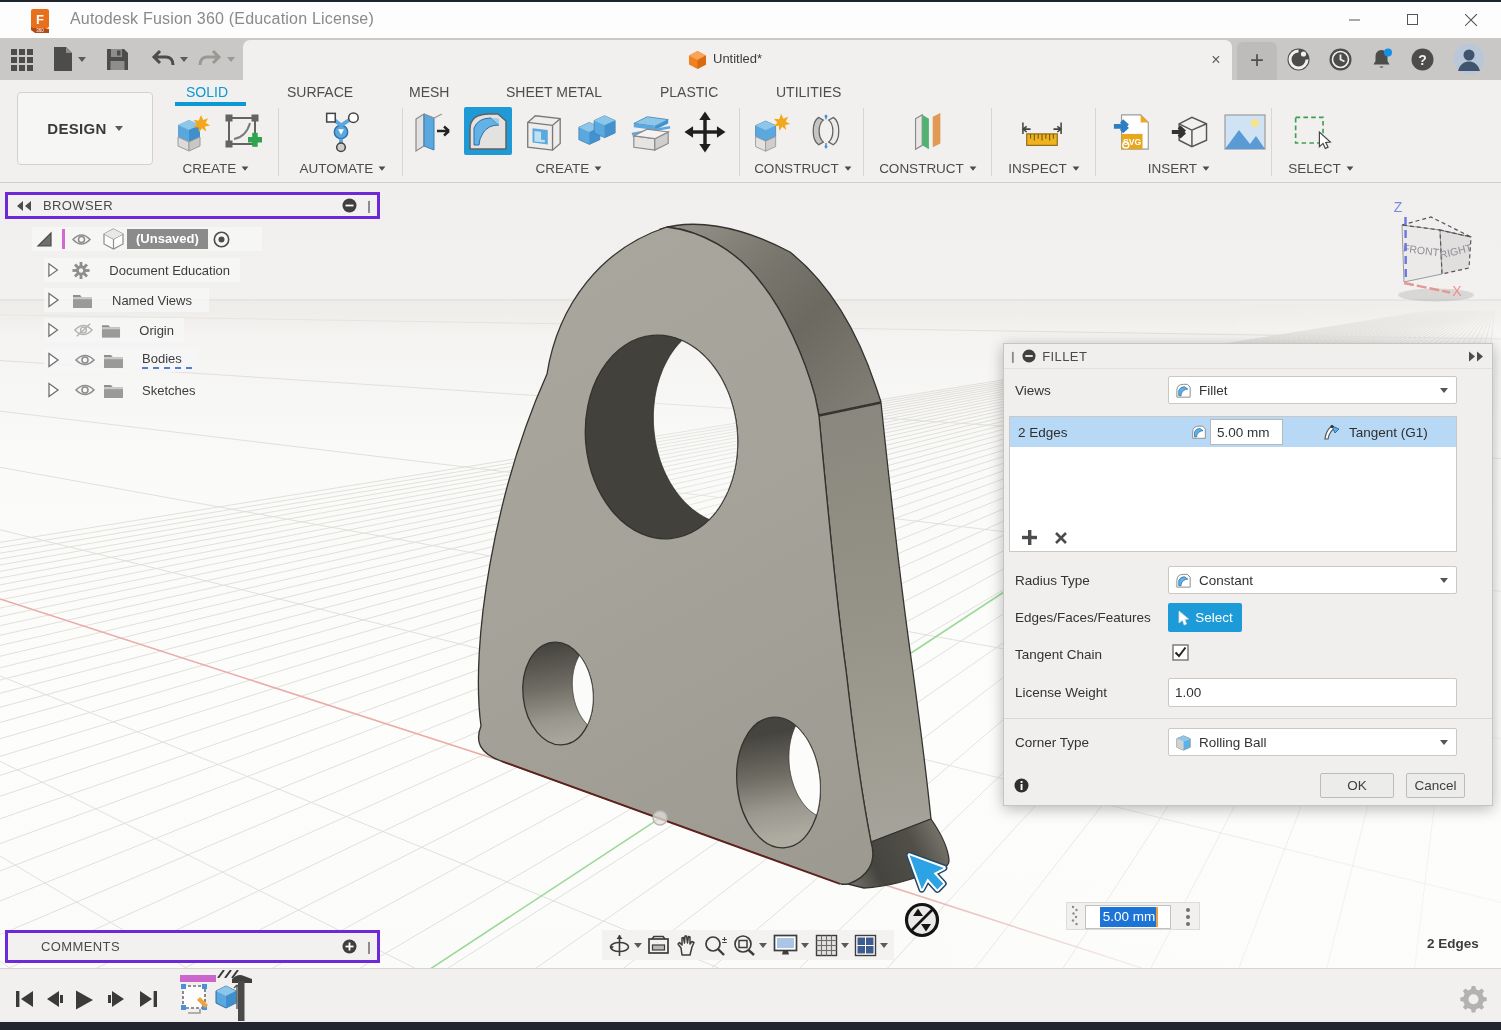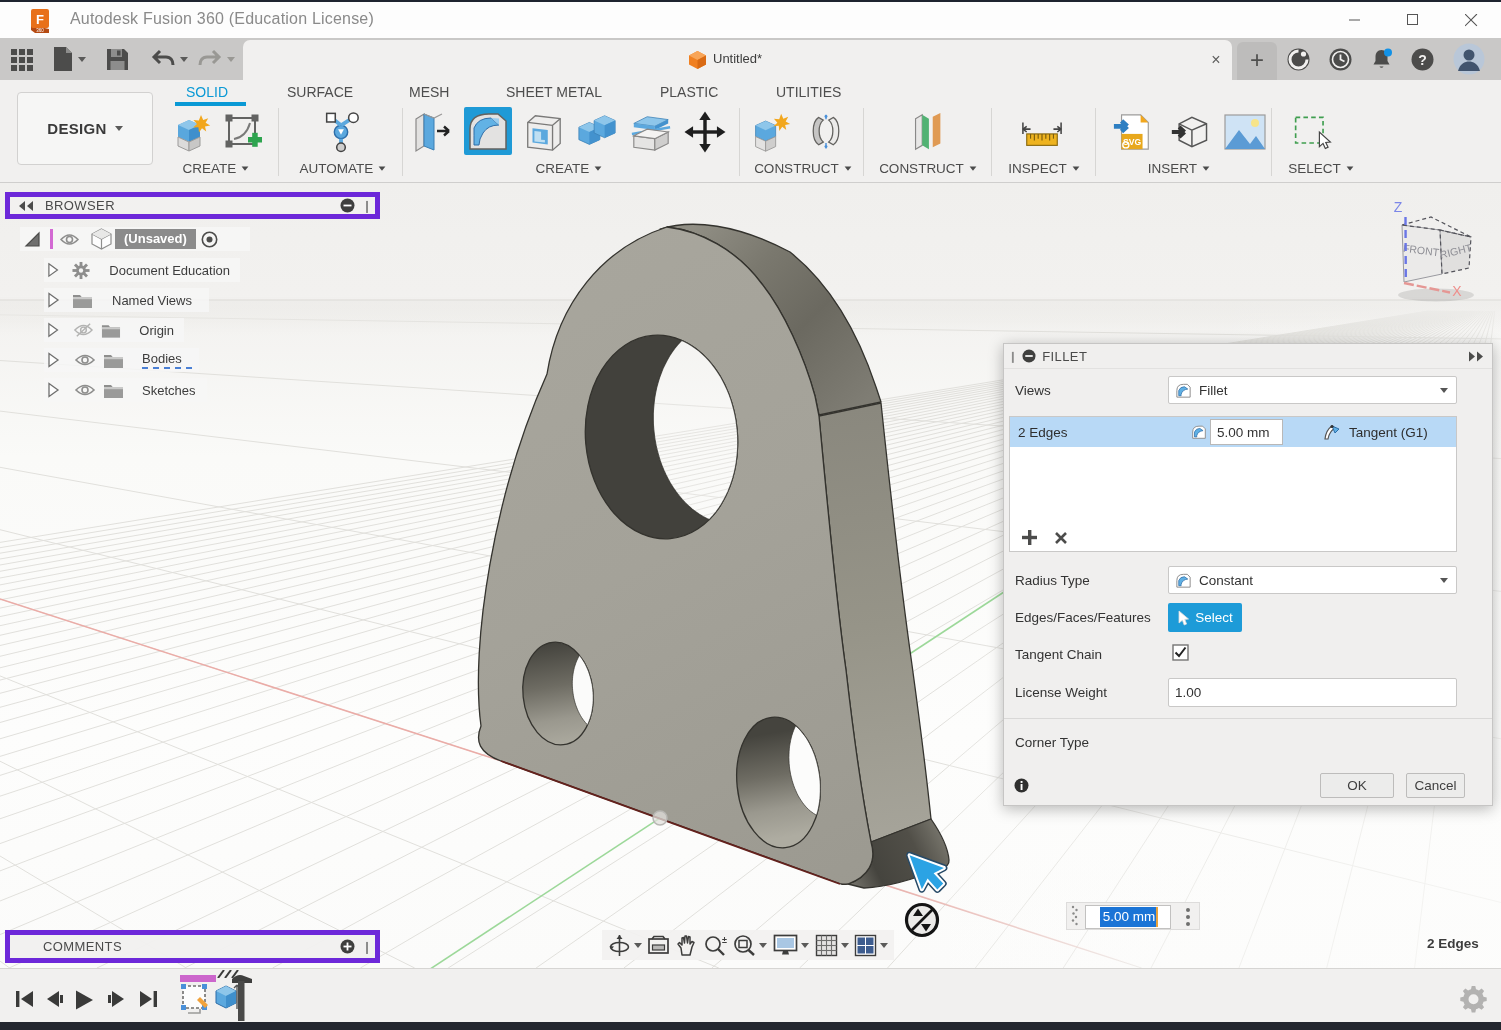--- a/index.html
+++ b/index.html
@@ -38,21 +38,21 @@
   .rgroup-label .caret { border-top-color:#4b4b4b; margin-left:5px; transform:scale(.85); }
   .rdiv { position:absolute; top:28px; width:1px; height:68px; background:#d7d6d4; }
   .ric { position:absolute; top:30px; width:42px; height:44px; display:flex; align-items:center; justify-content:center; }
   .ric.active { background:#1f9ad6; border-radius:2px; top:27px; width:48px; height:48px; }
 
   
   #canvas { position:absolute; left:0; top:183px; width:1501px; height:785px; }
   #scene { position:absolute; left:0; top:0; }
 
   
-  #browser-header, #comments-bar { position:absolute; left:5px; width:375px; height:27px; background:rgba(241,240,239,.95); border:5px solid #6d28d9; display:flex; align-items:center; }
+  #browser-header, #comments-bar { position:absolute; left:5px; width:375px; height:27px; background:rgba(241,240,239,.95); border:3px solid #6d28d9; display:flex; align-items:center; }
   #browser-header { top:9px; } #comments-bar { top:747px; height:33px; }
   .panel-title { font-size:13px; color:#4a4a4a; letter-spacing:.4px; }
   .panel-grip { position:absolute; right:3px; top:50%; transform:translateY(-50%); color:#8b8b8a; font-size:12px; }
   .trow { position:absolute; height:24px; display:flex; align-items:center; background:rgba(247,247,246,.82); }
   .trow .lbl { font-size:13px; color:#3d3d3d; white-space:nowrap; padding-right:10px; }
   .unsaved-box { background:#8b8b8b; color:#fff; font-weight:bold; font-size:13px; padding:2px 9px 3px 9px; }
 
   
   #fillet { position:absolute; left:1003px; top:160px; width:490px; height:463px; background:#f0efee; border:1px solid #c6c5c4; box-shadow:0 3px 14px rgba(0,0,0,.28); z-index:20; }
   #fillet-header { position:absolute; left:0; top:0; width:100%; height:25px; display:flex; align-items:center; border-bottom:1px solid #e2e1e0;}
@@ -534,21 +534,21 @@
         <path d="M16,1 L10,6 L16,11 Z" fill="#4c4c4b"></path>
     </svg>
     <span class="panel-title" style="margin-left:10px">BROWSER</span>
     <svg width="15" height="15" viewBox="0 0 15 15" style="position:absolute; right:20px">
       <circle cx="7.5" cy="7.5" r="7" fill="#3f3f3e"></circle>
         <rect x="3.5" y="6.6" width="8" height="1.8" fill="#fff"></rect>
     </svg>
     <span class="panel-grip">❙</span>
   </div>
 
-  <div class="trow" style="left:20px; top:44px; width:230px">
+  <div class="trow" style="left:32px; top:44px; width:230px">
     <svg width="17" height="17" viewBox="0 0 17 17" style="margin-left:4px">
       <path d="M2,15 L15,15 L15,2 Z" fill="#6f6f6e"></path>
         <path d="M2,15 L15,15 L15,2 Z" fill="none" stroke="#4c4c4b" stroke-width="1.2"></path>
     </svg>
     <div style="width:3px; height:20px; background:#d36ad3; margin-left:9px"></div>
     <svg width="19" height="13" viewBox="0 0 19 13" style="margin-left:7px">
       <path d="M1,6.5 Q9.5,-2.5 18,6.5 Q9.5,15.5 1,6.5 Z" fill="none" stroke="#8e8e8d" stroke-width="1.6"></path>
       <circle cx="9.5" cy="6.5" r="3" fill="none" stroke="#8e8e8d" stroke-width="1.6"></circle>
     </svg>
     <svg width="21" height="22" viewBox="0 0 21 22" style="margin-left:12px">
@@ -817,20 +817,30 @@
     </svg>
 
     <span class="frow-label" style="top:341px">License Weight</span>
     <div class="dd" style="top:334px; height:29px">
       <span class="dtext">1.00</span>
     </div>
 
     <div style="position:absolute; left:0; top:374px; width:100%; height:1px; background:#d9d8d7"></div>
 
     <span class="frow-label" style="top:391px">Corner Type</span>
+    <div class="dd" style="top:384px">
+      <svg width="19" height="19" viewBox="0 0 20 20" style="margin-left:5px">
+        <path d="M3,6 L10,3 L17,6 L17,15 L10,18 L3,15 Z" fill="#e8e7e6" stroke="#8a8988" stroke-width="1"></path>
+        <path d="M3,6 L10,9 L10,18 L3,15 Z" fill="#d2d1d0"></path>
+        <path d="M10,9 L17,6 L17,15 L10,18 Z" fill="#5fb0e4"></path>
+        <path d="M3,6 L10,3 L17,6 L10,9 Z" fill="#8ec6ea"></path>
+      </svg>
+      <span class="dtext">Rolling Ball</span>
+      <span class="dcaret"></span>
+    </div>
 
     <svg width="15" height="15" viewBox="0 0 15 15" style="position:absolute; left:10px; top:434px">
       <circle cx="7.5" cy="7.5" r="7" fill="#2f2f2e"></circle>
       <rect x="6.6" y="6" width="1.9" height="6" fill="#fff"></rect>
         <rect x="6.6" y="3" width="1.9" height="1.9" fill="#fff"></rect>
     </svg>
     <div class="btn" style="left:316px; top:429px; width:74px">
         <span>OK</span>
       </div>
     <div class="btn" style="left:402px; top:429px; width:59px">

